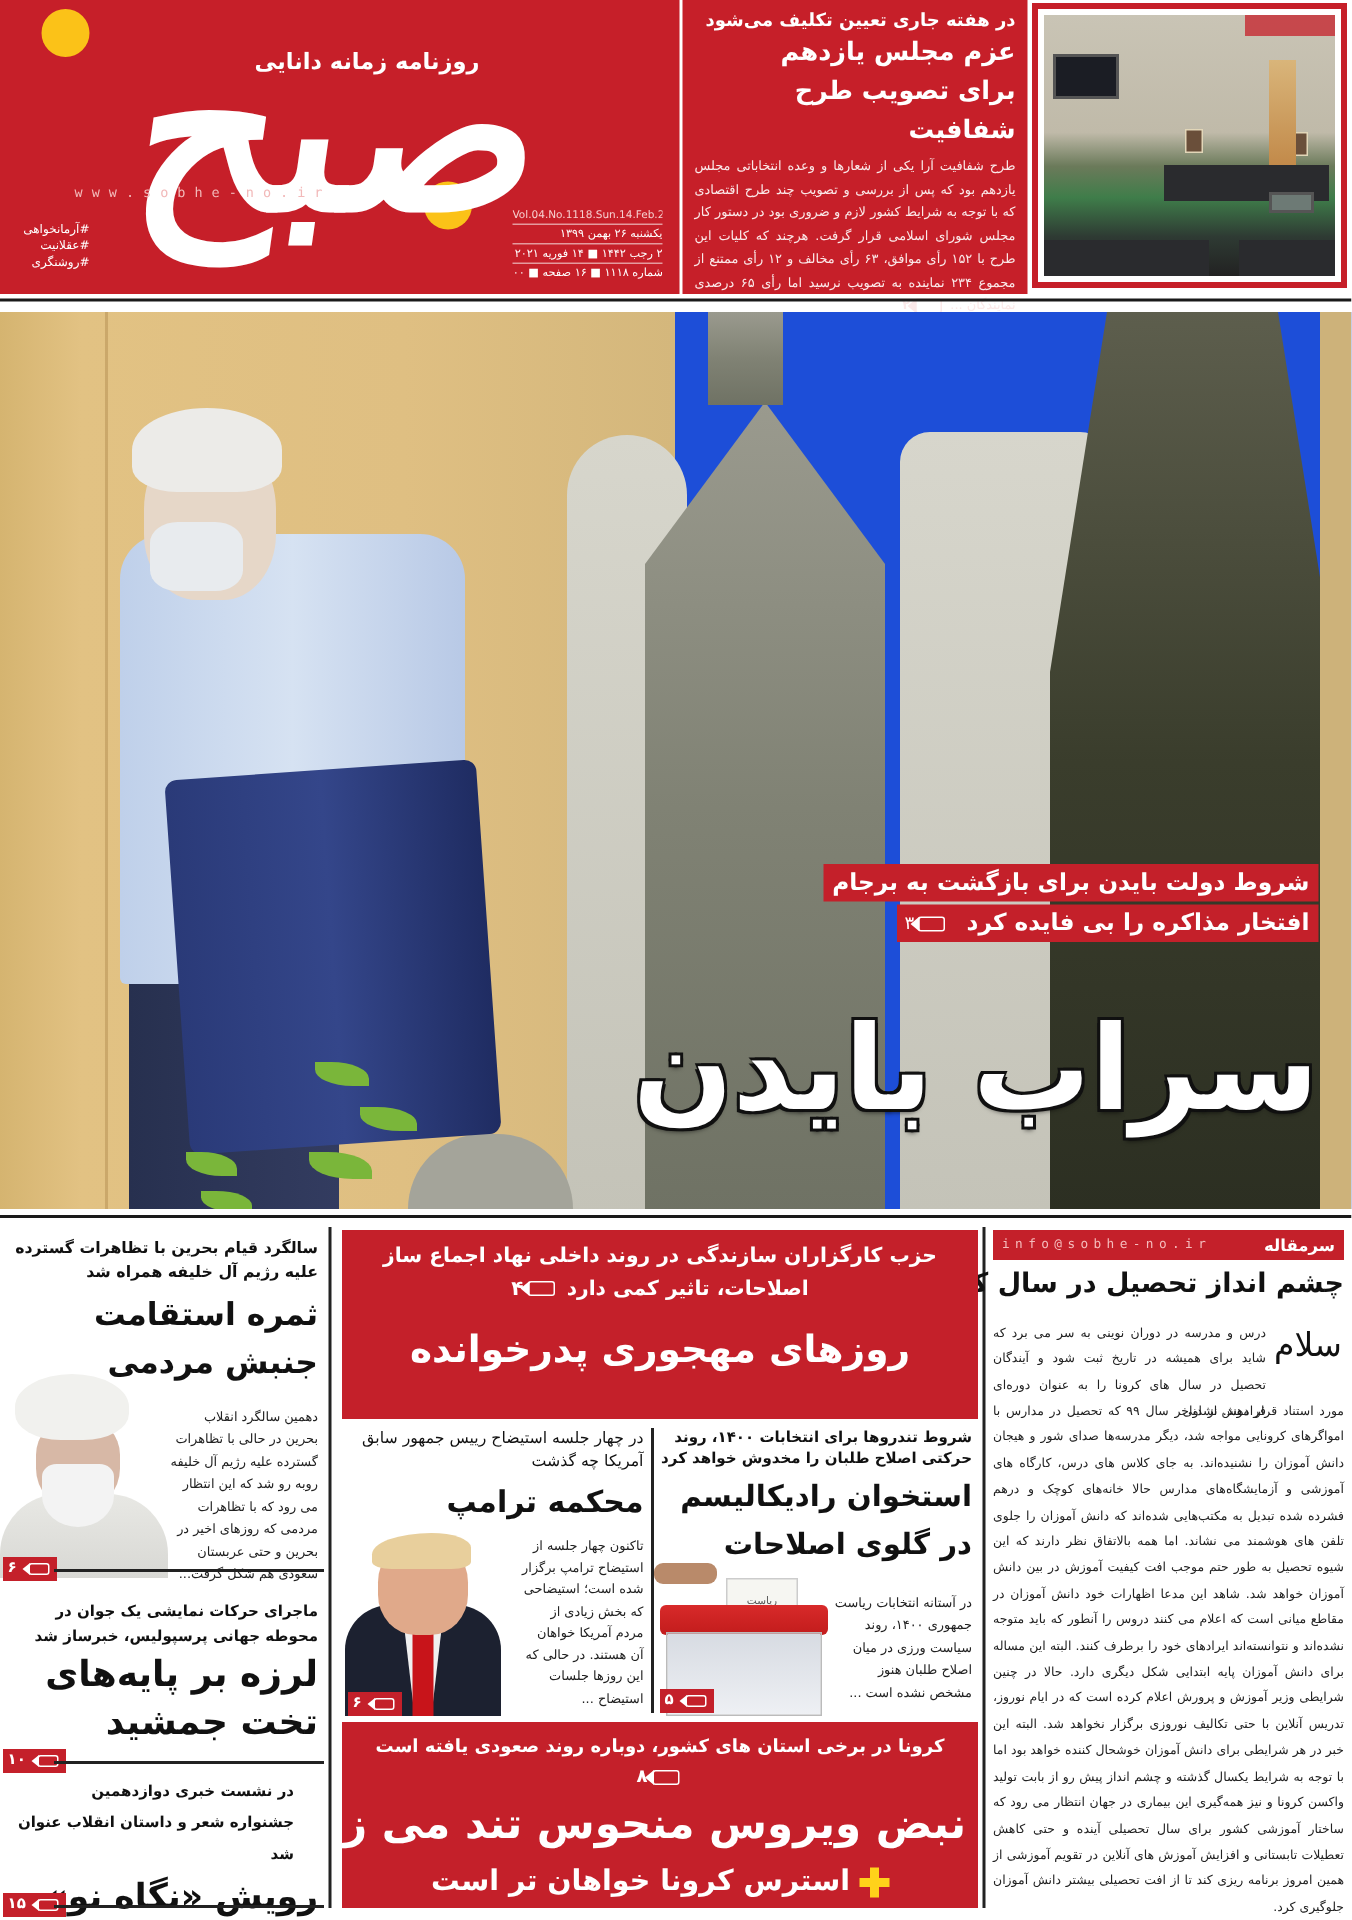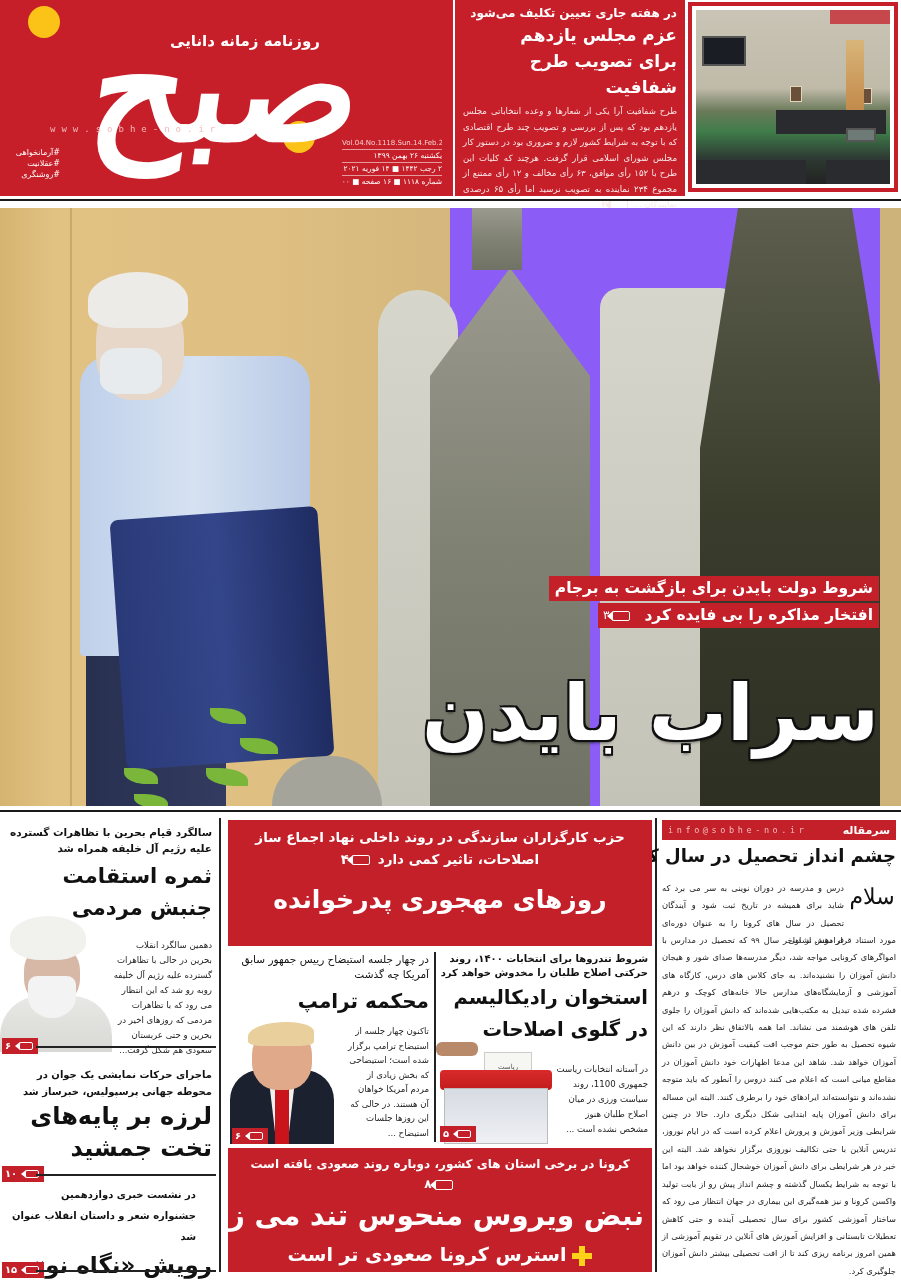--- a/index.html
+++ b/index.html
@@ -36,21 +36,21 @@
 
   #parl-photo { left: 688px; top: 2px; width: 210px; height: 190px; border: 4px solid #c61f29; padding: 4px; background: #fff; }
   #parl-photo .img { width: 100%; height: 100%; position: relative; overflow: hidden;
     background: linear-gradient(180deg, #c9c4b5 0%, #c0baa9 45%, #6b7a5a 58%, #3f7d4a 70%, #2e3a33 85%, #222 100%); }
   .screen { background: #1b1d24; border: 2px solid #555; }
   .desk { background: #2a2b2e; }
   .portrait { background: #6a4f3a; border: 1px solid #e2d6b8; }
   #parl-stamp { right: 0; top: 0; width: 60px; height: 14px; background: rgba(198,31,41,0.75); }
 
   
-  #hero { left: 0; top: 208px; width: 901px; height: 598px; overflow: hidden; background: #8b5cf6; }
+  #hero { left: 0; top: 208px; width: 901px; height: 598px; overflow: hidden; background: #1d4ed8; }
   #hero .wall { left: 0; top: 0; width: 450px; height: 598px;
     background: linear-gradient(90deg, #d5b470 0%, #e2c283 12%, #dfbf82 60%, #d4b77c 100%); }
   #hero .wall-edge { left: 70px; top: 0; width: 2px; height: 598px; background: rgba(160,120,60,0.35); }
   .stone { background: linear-gradient(180deg, #9a9a8e 0%, #808274 50%, #6f7264 100%); }
   .stone-dark { background: linear-gradient(180deg, #5d5e4d 0%, #3a3d2c 50%, #2c2f22 100%); }
   .stone-light { background: linear-gradient(180deg, #d7d6cc 0%, #c4c3b8 100%); }
   
   .head { background: #e6d7c8; border-radius: 45% 45% 40% 40%; }
   .hair { background: #ecebe8; border-radius: 50% 50% 30% 30%; }
   .mask { background: #e8ebee; border-radius: 30%; }
@@ -239,21 +239,21 @@
 
 <div id="center-vline" class="abs"></div>
 
 <div id="reform" class="abs">
   <div id="rf-kicker">شروط تندروها برای انتخابات ۱۴۰۰، روند حرکتی اصلاح طلبان را مخدوش خواهد کرد</div>
   <div id="rf-title">استخوان رادیکالیسم در گلوی اصلاحات</div>
   <div class="abs ballot-paper" style="left:48px;top:100px;width:48px;height:28px;line-height:28px;">ریاست جمهوری</div>
   <div class="abs" style="left:0;top:90px;width:42px;height:14px;background:#b98a6a;border-radius:6px;"></div>
   <div class="abs ballot-box" style="left:4px;top:118px;width:112px;height:20px;"></div>
   <div class="abs ballot-body" style="left:8px;top:136px;width:104px;height:56px;"></div>
-  <div id="rf-body" class="abs">در آستانه انتخابات ریاست جمهوری 1100، روند سیاست ورزی در میان اصلاح طلبان هنوز مشخص نشده است ...</div>
+  <div id="rf-body" class="abs">در آستانه انتخابات ریاست جمهوری ۱۴۰۰، روند سیاست ورزی در میان اصلاح طلبان هنوز مشخص نشده است ...</div>
   <div class="abs page-ref" style="left:4px;top:174px;">
     <span>۵</span>
       <span class="arrow"></span>
   </div>
 </div>
 
 <div id="trump" class="abs">
   <div id="tr-kicker">در چهار جلسه استیضاح رییس جمهور سابق آمریکا چه گذشت</div>
   <div id="tr-title">محکمه ترامپ</div>
   <div class="abs suit" style="left:2px;top:118px;width:104px;height:74px;"></div>
@@ -268,21 +268,21 @@
   </div>
 </div>
 
 <div id="covid" class="abs">
   <div id="cv-kicker">
     <span>کرونا در برخی استان های کشور، دوباره روند صعودی یافته است</span>
     <span class="ref"><span class="arrow"></span><span>۸</span></span>
   </div>
   <div id="cv-title">نبض ویروس منحوس تند می زند</div>
   <div id="cv-sub">
-    <span class="plus"></span><span>استرس کرونا صعودی تر است</span>
+    <span class="plus"></span><span>استرس کرونا خواهان تر است</span>
   </div>
 </div>
 
 <div id="left-vline" class="abs"></div>
 
 <div id="bahrain" class="abs">
   <div id="bh-kicker">سالگرد قیام بحرین با تظاهرات گسترده علیه رژیم آل خلیفه همراه شد</div>
   <div id="bh-title">ثمره استقامت جنبش مردمی</div>
   <div class="abs robe" style="left:0;top:178px;width:112px;height:56px;"></div>
   <div class="abs cleric-face" style="left:24px;top:128px;width:56px;height:60px;"></div>

